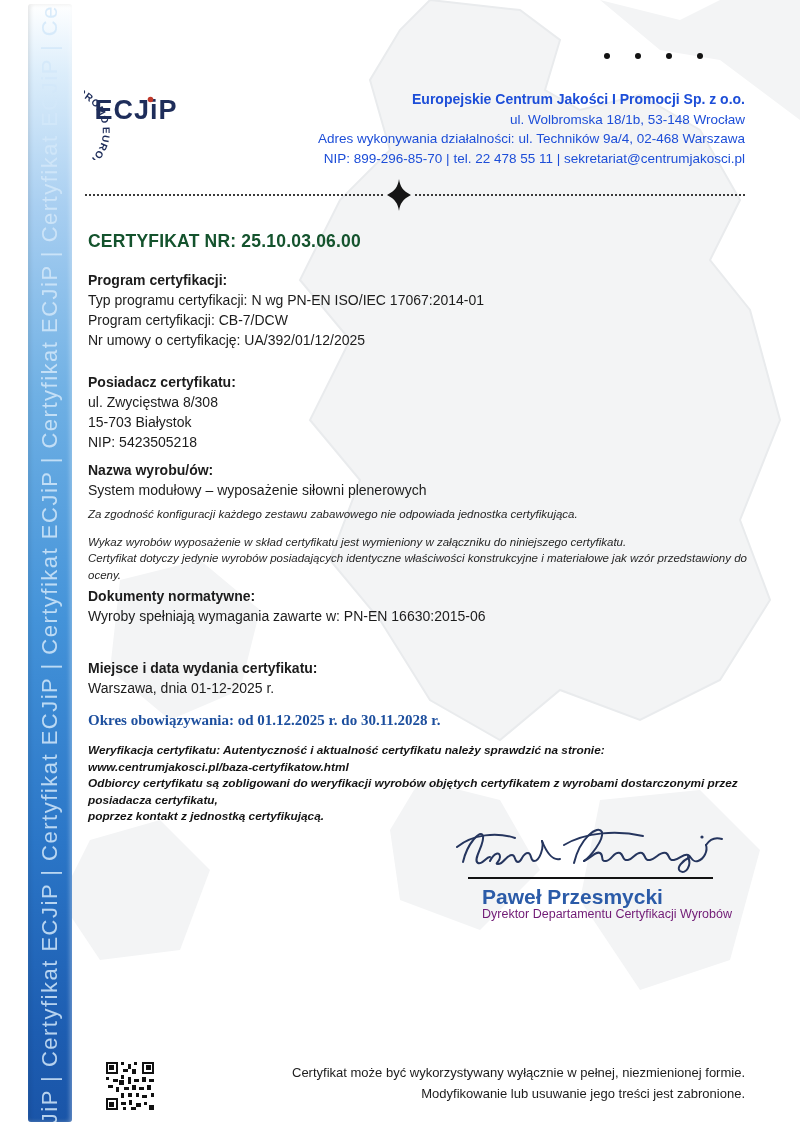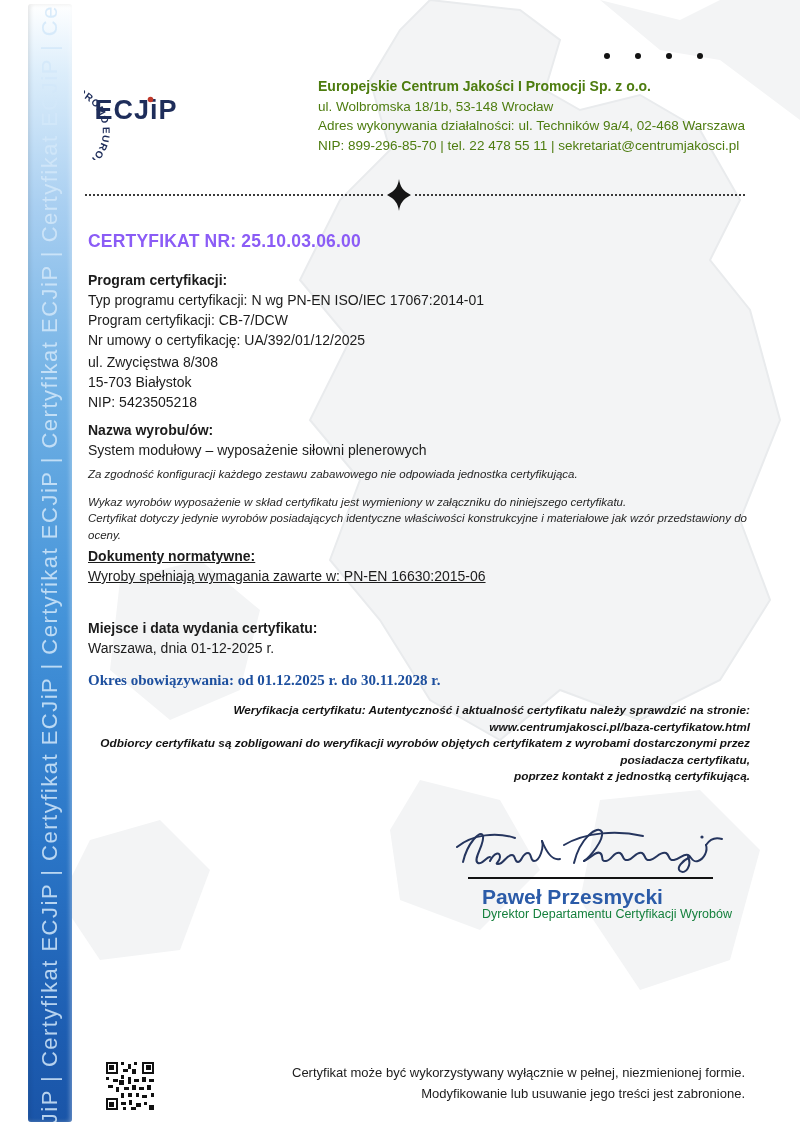--- a/index.html
+++ b/index.html
@@ -22,55 +22,55 @@
   .ribbon-text {
     writing-mode:vertical-rl; transform:rotate(180deg); white-space:nowrap;
     font-size:22px; letter-spacing:1.5px; font-weight:500;
     color:rgba(210,232,249,0.85);
   }
   
   .logo { position:absolute; left:84px; top:56px; z-index:3; }
   .dots { position:absolute; left:604px; top:53px; display:flex; gap:25px; z-index:3; }
   .dot { width:6px; height:6px; border-radius:50%; background:#121212; }
   .org {
-    position:absolute; top:77px; right:55px; text-align:left; z-index:3;
-    font-size:13.5px; line-height:19.5px; color:#4d7c0f;
+    position:absolute; top:90px; right:55px; text-align:right; z-index:3;
+    font-size:13.5px; line-height:19.5px; color:#1d4ed8;
   }
   .org .org-name { font-weight:bold; font-size:14px; }
   
   .divider {
     position:absolute; top:178px; left:85px; width:660px; height:34px; z-index:3;
     display:flex; align-items:center;
   }
   .divider .seg { border-top:2px dotted #3a3a3a; height:0; }
   .divider .seg-left { flex:0 0 298px; }
   .divider .seg-right { flex:1; }
   .divider svg { margin:0 3px; display:block; }
   
   .cert-no {
     position:absolute; top:231px; left:88px; z-index:3;
-    font-size:17.5px; font-weight:bold; color:#8b5cf6; letter-spacing:0.2px;
+    font-size:17.5px; font-weight:bold; color:#14532d; letter-spacing:0.2px;
   }
   .content { position:absolute; top:270px; left:88px; width:662px; z-index:3; font-size:14px; line-height:20px; }
-  .block-program   { margin-bottom:2px; }
+  .block-program   { margin-bottom:22px; }
   .block-holder    { margin-bottom:8px; }
   .block-product   { margin-bottom:6px; }
   .block-heading { font-weight:bold; }
   .notes { font-size:11.5px; line-height:16.5px; font-style:italic; color:#262626; }
   .notes-1 { margin-bottom:11px; }
   .notes-2 { margin-bottom:3px; }
-  .block-normative { margin-bottom:8px;text-decoration:underline; }
+  .block-normative { margin-bottom:8px; }
   .block-issue     { margin-bottom:12px;margin-top:32px; }
   .validity { font-size:15px; font-weight:bold; color:#1d4f9e; margin-bottom:12px;font-family:Liberation Serif, serif; }
-  .verification { font-size:11.8px; line-height:16.5px; font-style:italic; font-weight:bold; color:#141414;text-align:right; }
+  .verification { font-size:11.8px; line-height:16.5px; font-style:italic; font-weight:bold; color:#141414; }
   
   .sig-art { position:absolute; left:455px; top:816px; z-index:3; }
   .sig-line { position:absolute; left:468px; top:877px; width:245px; height:2px; background:#121212; z-index:3; }
   .sig-name { position:absolute; left:482px; top:885px; font-size:21px; font-weight:bold; color:#2b5ba8; z-index:3; }
-  .sig-title { position:absolute; left:482px; top:907px; font-size:12.5px; color:#15803d; z-index:3; }
+  .sig-title { position:absolute; left:482px; top:907px; font-size:12.5px; color:#701a75; z-index:3; }
   
   .qr { position:absolute; left:106px; top:1062px; z-index:3; }
   .footer-text {
     position:absolute; right:55px; top:1062px; text-align:right; z-index:3;
     font-size:13px; line-height:21px; color:#1c1c1c;
   }
 </style>
 </head>
 <body>
 
@@ -132,20 +132,21 @@
   <div class="content">
 
     <div class="block-program">
       <div class="block-heading">Program certyfikacji:</div>
       <div>Typ programu certyfikacji: N wg PN-EN ISO/IEC 17067:2014-01</div>
       <div>Program certyfikacji: CB-7/DCW</div>
       <div>Nr umowy o certyfikację: UA/392/01/12/2025</div>
     </div>
 
     <div class="block-holder">
+      <div class="block-heading">Posiadacz certyfikatu:</div>
       <div>ul. Zwycięstwa 8/308</div>
       <div>15-703 Białystok</div>
       <div>NIP: 5423505218</div>
     </div>
 
     <div class="block-product">
       <div class="block-heading">Nazwa wyrobu/ów:</div>
       <div>System modułowy – wyposażenie siłowni plenerowych</div>
     </div>
 

